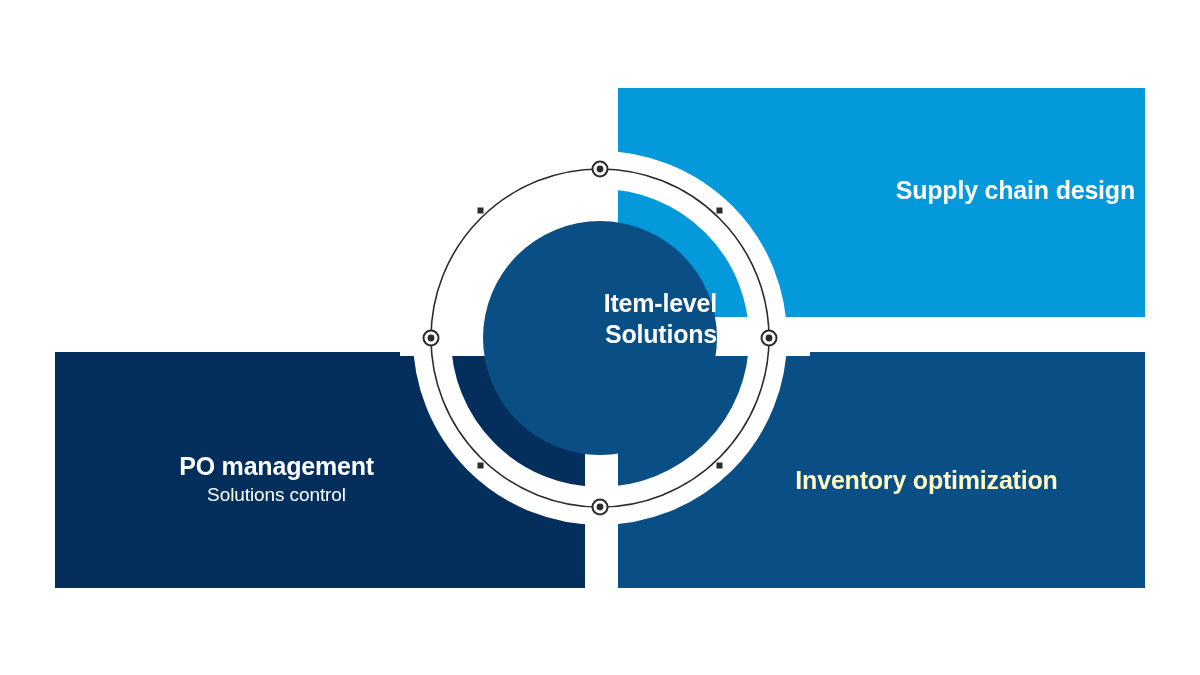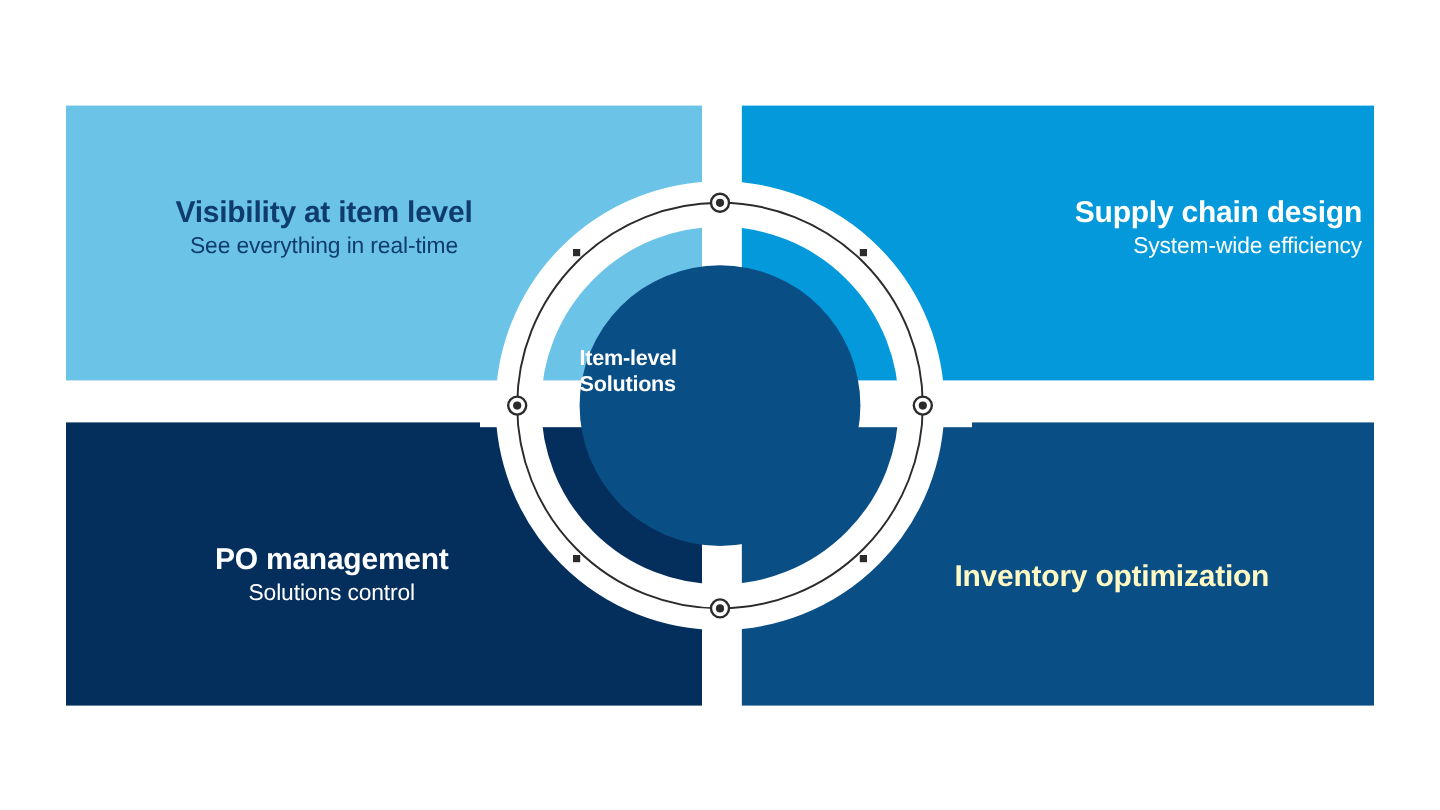--- a/index.html
+++ b/index.html
@@ -95,45 +95,38 @@
     position: absolute;
     left: 0; top: 0;
     width: 1200px; height: 675px;
     pointer-events: none;
   }
   #hub-label {
     position: absolute;
     left: 483px;
     top: 288px;
     width: 234px;
-    text-align: left;
+    text-align: right;
     color: #ffffff;
-    font-size: 18px;
+    font-size: 25px;
     font-weight: bold;
     line-height: 1.22;
     letter-spacing: -0.2px;
   }
   #hub-label .l1, #hub-label .l2 { display: block; }
 </style>
 </head>
 <body>
 
 <div id="canvas">
 
-  <div class="quad" id="quad-tl">
-    <div class="quad-inner">
-      <div class="quad-title">Visibility at item level</div>
-      <div class="quad-sub">See everything in real-time</div>
-    </div>
-  </div>
 
   <div class="quad" id="quad-tr">
     <div class="quad-inner">
       <div class="quad-title">Supply chain design</div>
-      <div class="quad-sub">System-wide efficiency</div>
     </div>
   </div>
 
   <div class="quad" id="quad-bl">
     <div class="quad-inner">
       <div class="quad-title">PO management</div>
       <div class="quad-sub">Solutions control</div>
     </div>
   </div>
 

